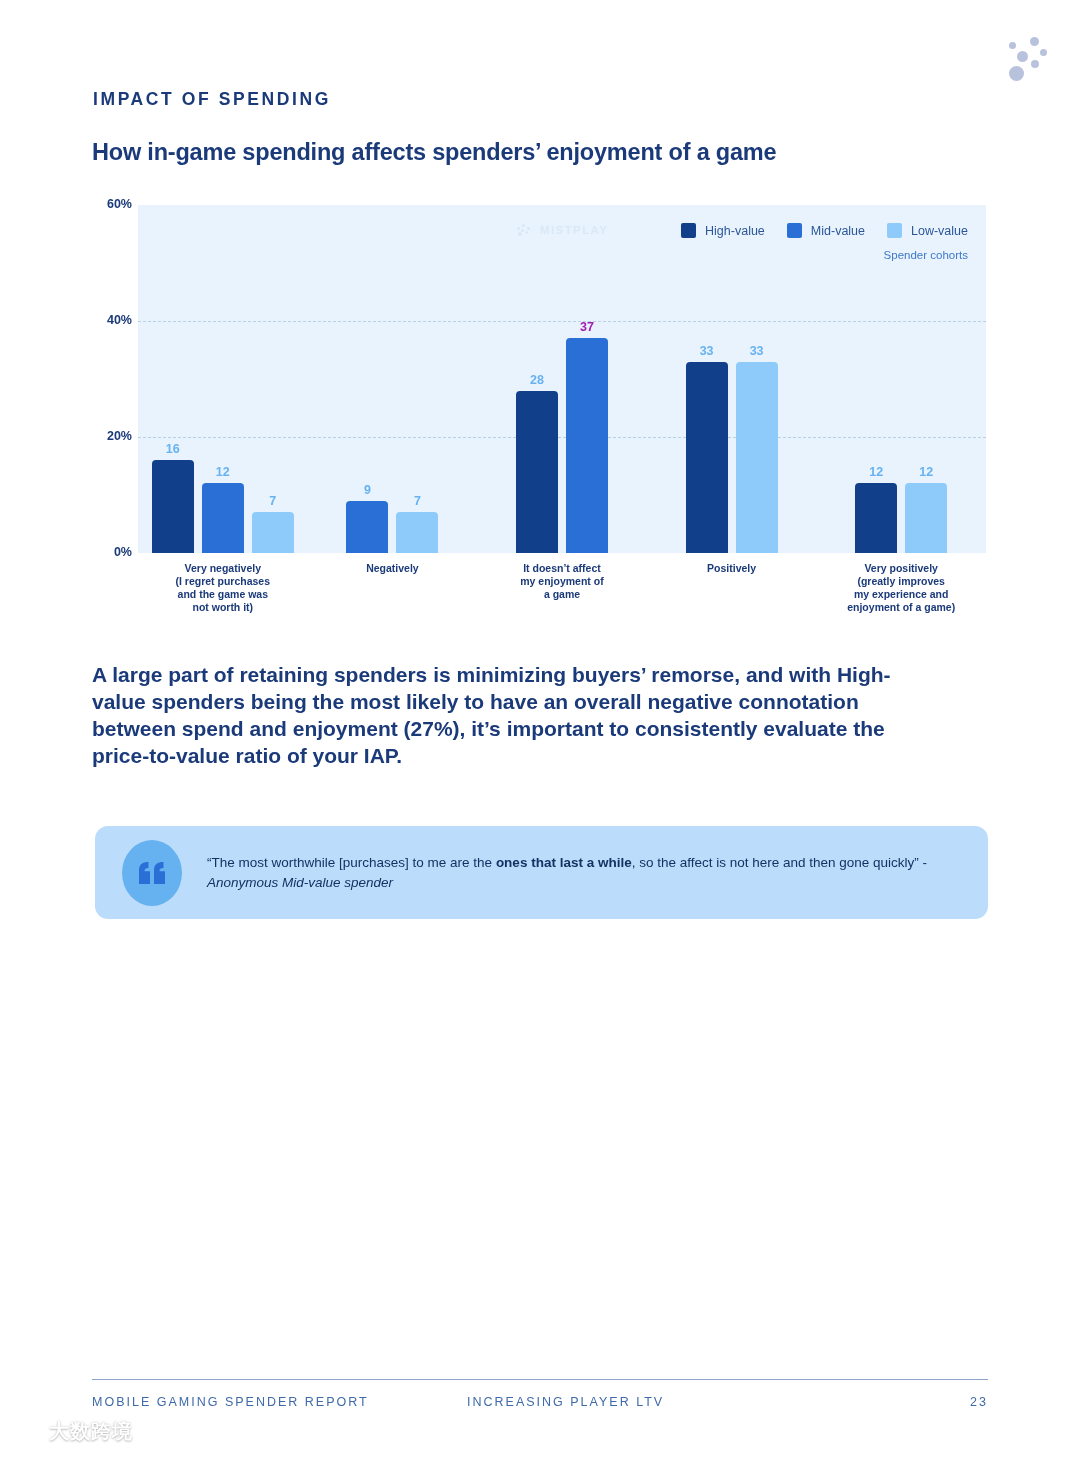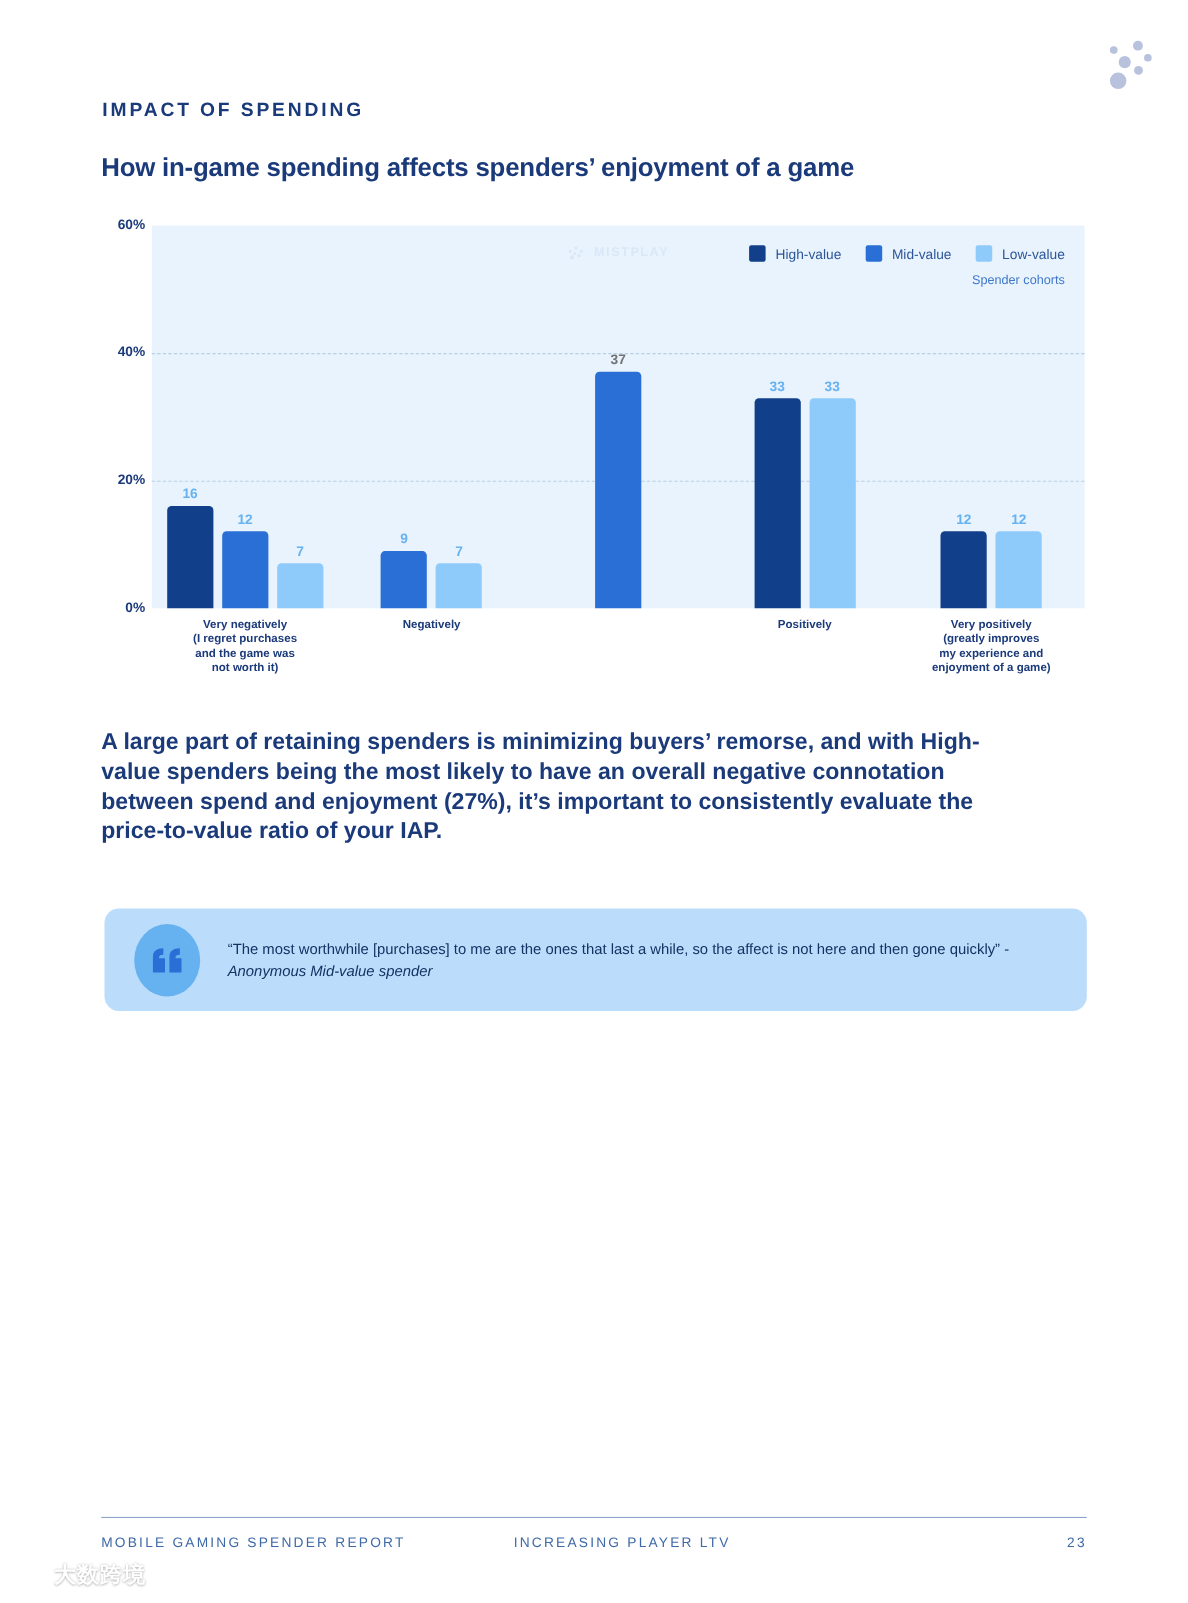--- a/index.html
+++ b/index.html
@@ -103,21 +103,21 @@
     width: 60px; height: 66px; border-radius: 50%;
     background: #66b2f0; margin-left: 27px;
     display: flex; align-items: center; justify-content: center;
     flex: none;
   }
   .quote-badge svg { display: block; }
   .quote-text {
     margin-left: 25px; margin-right: 20px;
     font-size: 13.5px; line-height: 20px; color: #163263; font-weight: 400;
   }
-  .quote-text b { font-weight: 400; text-align: right; }
+  .quote-text b { font-weight: 700; text-align: right; }
   .quote-text i { font-style: italic; }
 
   
   .footer-rule {
     position: absolute; left: 92px; top: 1379px; width: 896px; height: 0;
     border-top: 1.5px solid #8ea4c9;
   }
   .footer { position: absolute; left: 92px; top: 1395px; width: 896px; height: 20px; }
   .footer-item {
     position: absolute; top: 0;
@@ -224,21 +224,25 @@
             </div>
             <div class="bar-col">
               <div class="bar-val" style="color: rgb(103, 178, 240); bottom: 44.6px;">7</div>
               <div class="bar" style="height: 40.6px; background: rgb(142, 203, 250);"></div>
             </div>
           </div>
         </div>
         <div class="group" style="left: 40%; width: 20%;">
           <div class="bars">
             <div class="bar-col">
-              <div class="bar-val" style="color: #737373; bottom: 218.6px;">37</div>
+              <div class="bar-val" style="color: rgb(103, 178, 240); bottom: 166.4px;">28</div>
+              <div class="bar" style="height: 162.4px; background: rgb(18, 63, 137);"></div>
+            </div>
+            <div class="bar-col">
+              <div class="bar-val" style="color: #a21caf; bottom: 218.6px;">37</div>
               <div class="bar" style="height: 214.6px; background: rgb(42, 111, 214);"></div>
             </div>
           </div>
         </div>
         <div class="group" style="left: 60%; width: 20%;">
           <div class="bars">
             <div class="bar-col">
               <div class="bar-val" style="color: rgb(103, 178, 240); bottom: 195.4px;">33</div>
               <div class="bar" style="height: 191.4px; background: rgb(18, 63, 137);"></div>
             </div>
@@ -265,20 +269,25 @@
 
   <div class="cats">
       <div class="cat" style="left: 0%; width: 20%;">
         <div>Very negatively</div>
         <div>(I regret purchases</div>
         <div>and the game was</div>
         <div>not worth it)</div>
       </div>
       <div class="cat" style="left: 20%; width: 20%;">
         <div>Negatively</div>
+      </div>
+      <div class="cat" style="left: 40%; width: 20%;">
+        <div>It doesn’t affect</div>
+        <div>my enjoyment of</div>
+        <div>a game</div>
       </div>
       <div class="cat" style="left: 60%; width: 20%;">
         <div>Positively</div>
       </div>
       <div class="cat" style="left: 80%; width: 20%;">
         <div>Very positively</div>
         <div>(greatly improves</div>
         <div>my experience and</div>
         <div>enjoyment of a game)</div>
       </div>

